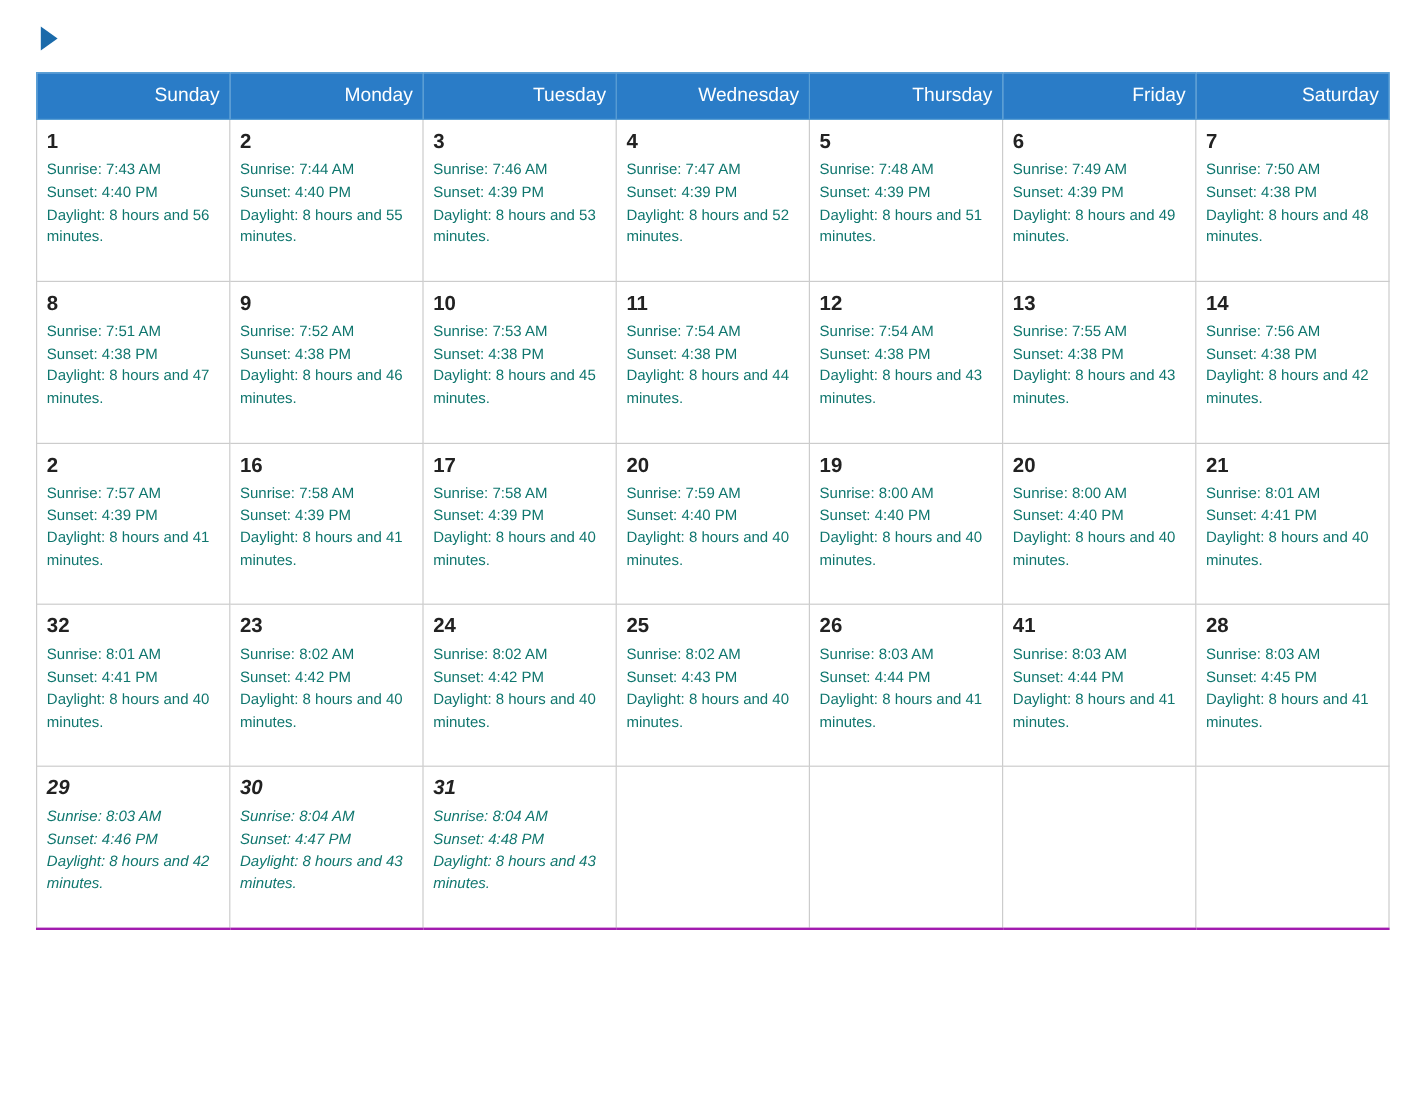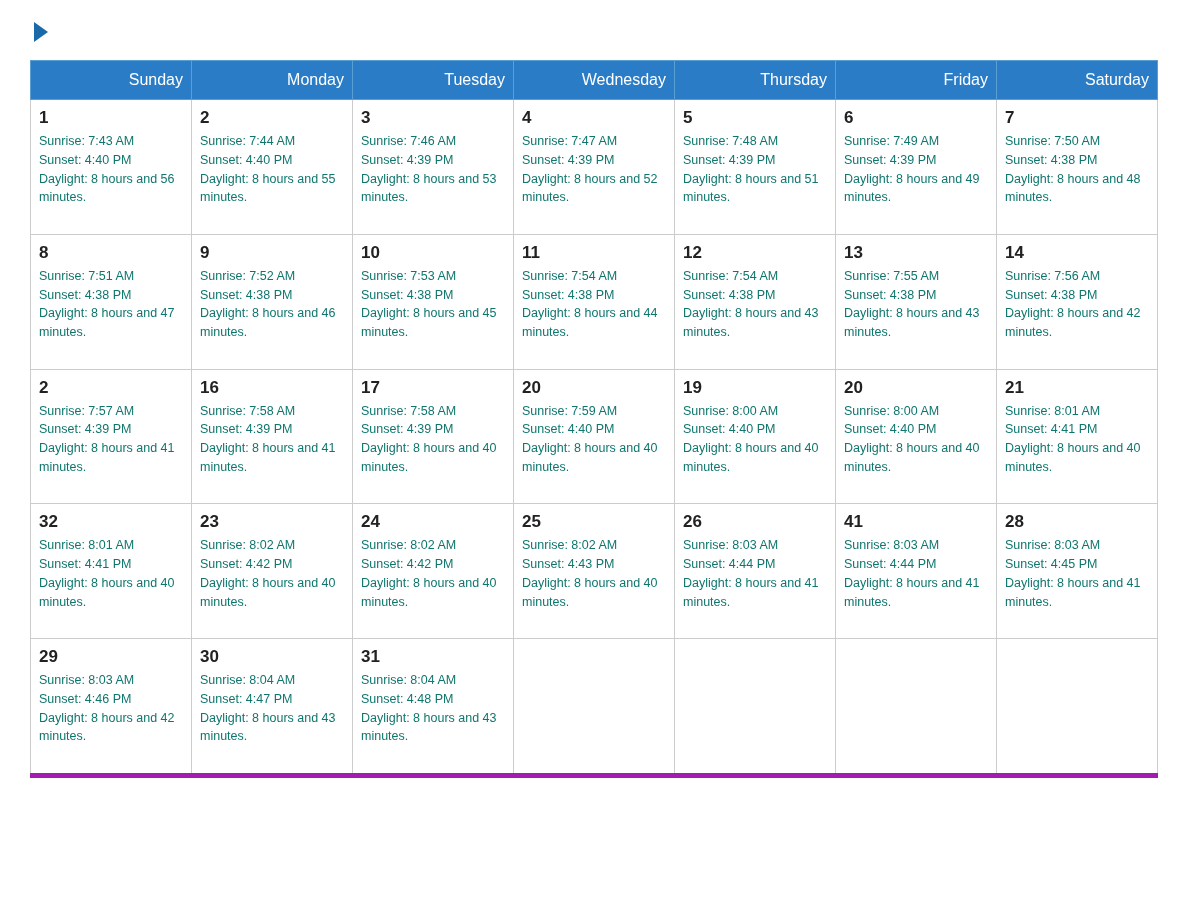--- a/index.html
+++ b/index.html
@@ -91,21 +91,22 @@
     }
     .day-info {
       font-size: 12.5px;
       color: #0f766e;
       line-height: 1.5;
     }
     .empty-cell {
       background: #fff;
     }
     tr:last-child td {
-      border-bottom: 5px solid #a21caf;
+      border-bottom: 2px solid #a21caf;
+      font-style: italic;
     }
   </style>
 </head>
 <body>
 
 <div class="header">
   <div class="logo">
     <div class="logo-top">
       <span class="logo-general"></span>
       <div class="logo-arrow"></div>

